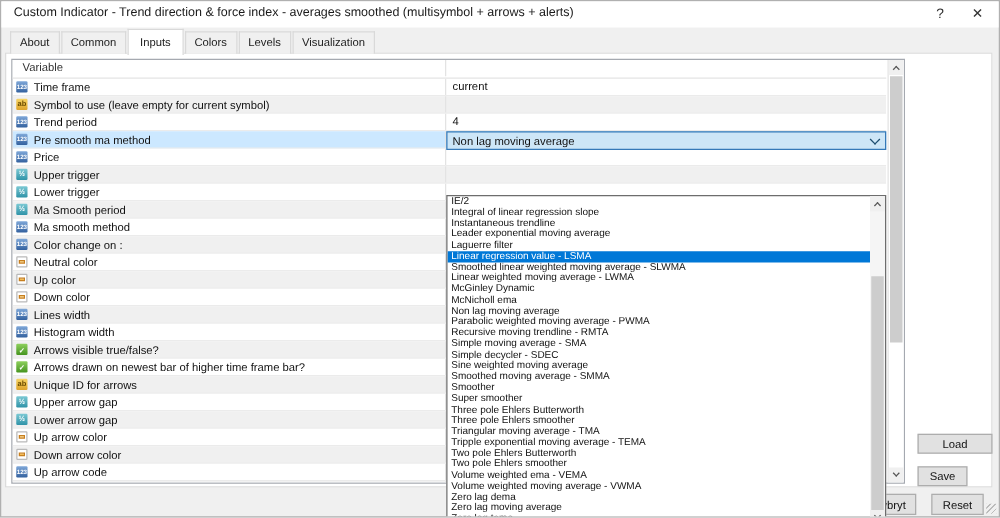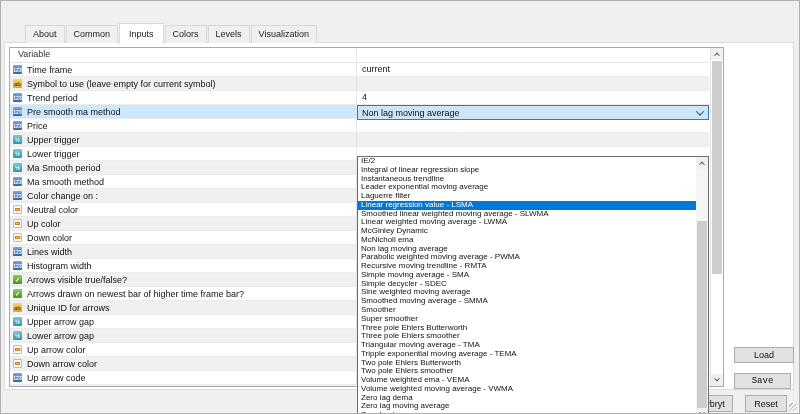--- a/index.html
+++ b/index.html
@@ -5,21 +5,21 @@
   html,body{margin:0;padding:0;}
   body{width:800px;height:414px;font-family:"Liberation Sans",sans-serif;background:#e8e8e8;}
   .dialog{position:relative;width:798px;height:412px;background:#f0f0f0;border:1px solid #b0b0b0;overflow:hidden;}
   
   .titlebar{position:absolute;left:0;top:0;width:100%;height:21px;background:#ffffff;}
   .title{position:absolute;left:10px;top:4px;font-size:10px;color:#1a1a1a;white-space:nowrap;}
   .winbtn{position:absolute;top:2px;width:26px;height:17px;text-align:center;font-size:11px;color:#333;line-height:17px;cursor:default;}
   .help{right:34px;}
   .close{right:4px;}
   
-  .tabbar{position:absolute;left:24px;top:23px;height:19px;display:flex;align-items:flex-end;z-index:3;}
+  .tabbar{position:absolute;left:7px;top:23px;height:19px;display:flex;align-items:flex-end;z-index:3;}
   .tab{background:#f0f0f0;border:1px solid #d9d9d9;border-bottom:none;padding:2px 7px 3px 7px;font-size:9px;color:#222;margin-right:1px;height:12px;line-height:12px;}
   .tab.active{background:#ffffff;padding:4px 9px 4px 9px;height:12px;position:relative;top:1px;border-color:#d9d9d9;}
   
   .page{position:absolute;left:3px;top:41px;width:790px;height:348px;background:#ffffff;border:1px solid #dcdcdc;box-sizing:border-box;}
   
   .table{position:absolute;left:8px;top:46px;width:715px;height:340px;background:#ffffff;border:1px solid #a5a9b0;box-sizing:border-box;overflow:hidden;}
   .thead{position:absolute;left:0;top:0;width:699px;height:14px;background:#fff;border-bottom:1px solid #e3e3e3;display:flex;flex-direction:column;}
   .th{font-size:9px;color:#333;line-height:13px;box-sizing:border-box;}
   .th.var{width:347px;padding-left:8px;border-right:1px solid #e3e3e3;}
   .th.val{flex:1;padding-left:5px;}
@@ -55,32 +55,37 @@
   
   .listbox{position:absolute;left:356px;top:119px;width:352px;height:265px;background:#ffffff;border:1px solid #6d6d6d;box-sizing:border-box;z-index:5;margin-top:36px;}
   .list-items{position:absolute;left:0;top:0;right:12px;bottom:0;overflow:hidden;}
   .li{height:8.766px;line-height:8.9px;font-size:8px;color:#111;padding-left:3px;white-space:nowrap;overflow:hidden;}
   .li.sel{background:#0078d7;color:#fff;}
   .listbox .vscroll{width:12px;border-left:none;background:#f5f5f5;}
   .listbox .thumb{top:64px;bottom:12px;height:auto;}
   
   .btn{position:absolute;background:#e1e1e1;border:1px solid #adadad;box-sizing:border-box;font-size:9px;color:#111;text-align:center;font-family:"Liberation Sans",sans-serif;padding:0;}
   .btn.load{left:733px;top:346px;width:60px;height:16px;}
-  .btn.save{left:733px;top:372px;width:57px;height:16px;font-family:Liberation Mono, monospace;}
+  .btn.save{left:733px;top:372px;width:40px;height:16px;}
   .btn.ok{left:633px;top:394px;width:42px;height:17px;border:1px solid #0078d7;box-shadow:inset 0 0 0 1px #66a7e8;margin-top:24px;}
   .btn.cancel{left:690px;top:394px;width:42px;height:17px;}
   .btn.reset{left:744px;top:394px;width:42px;height:17px;}
   .grip{position:absolute;right:2px;bottom:2px;width:8px;height:8px;background:
     repeating-linear-gradient(135deg,transparent 0 2px,#bbb 2px 3px);}
 </style>
 </head>
 <body>
 
 <div class="dialog">
 
+  <div class="titlebar">
+    <div class="title">Custom Indicator - Trend direction &amp; force index - averages smoothed (multisymbol + arrows + alerts)</div>
+    <div class="winbtn help">?</div>
+    <div class="winbtn close">✕</div>
+  </div>
 
   <div class="tabbar">
       <div class="tab">About</div>
       <div class="tab">Common</div>
       <div class="tab active">Inputs</div>
       <div class="tab">Colors</div>
       <div class="tab">Levels</div>
       <div class="tab">Visualization</div>
     </div>
 

